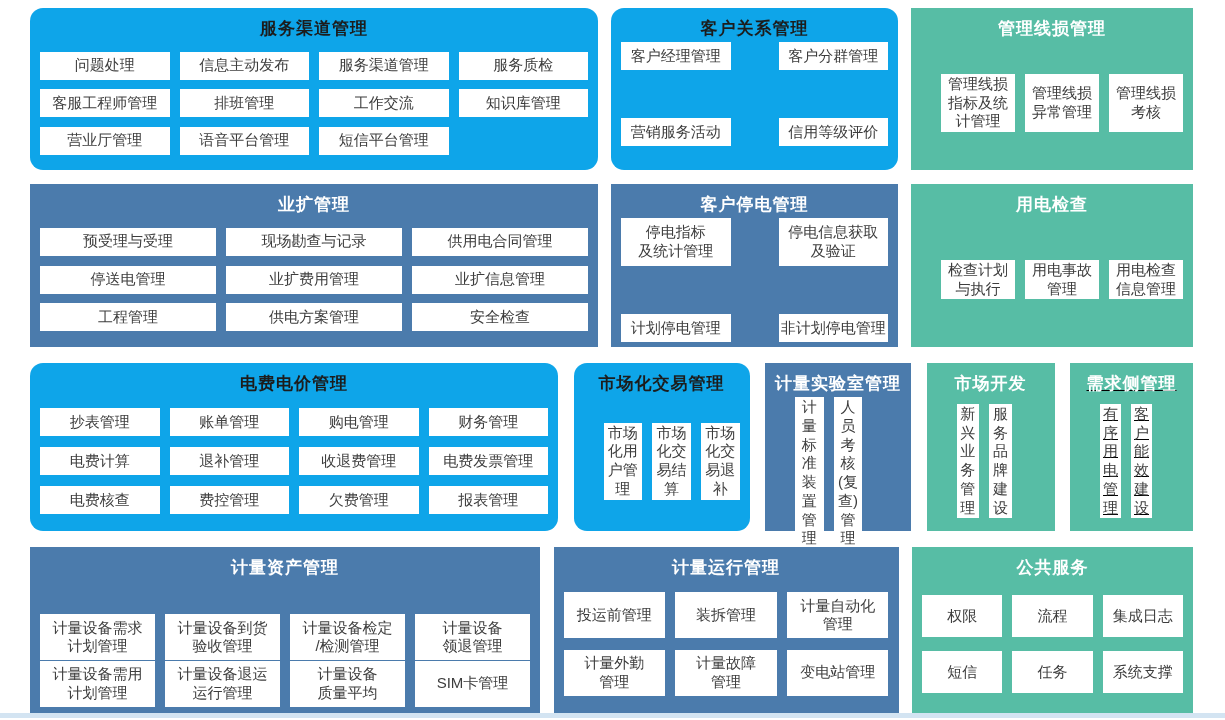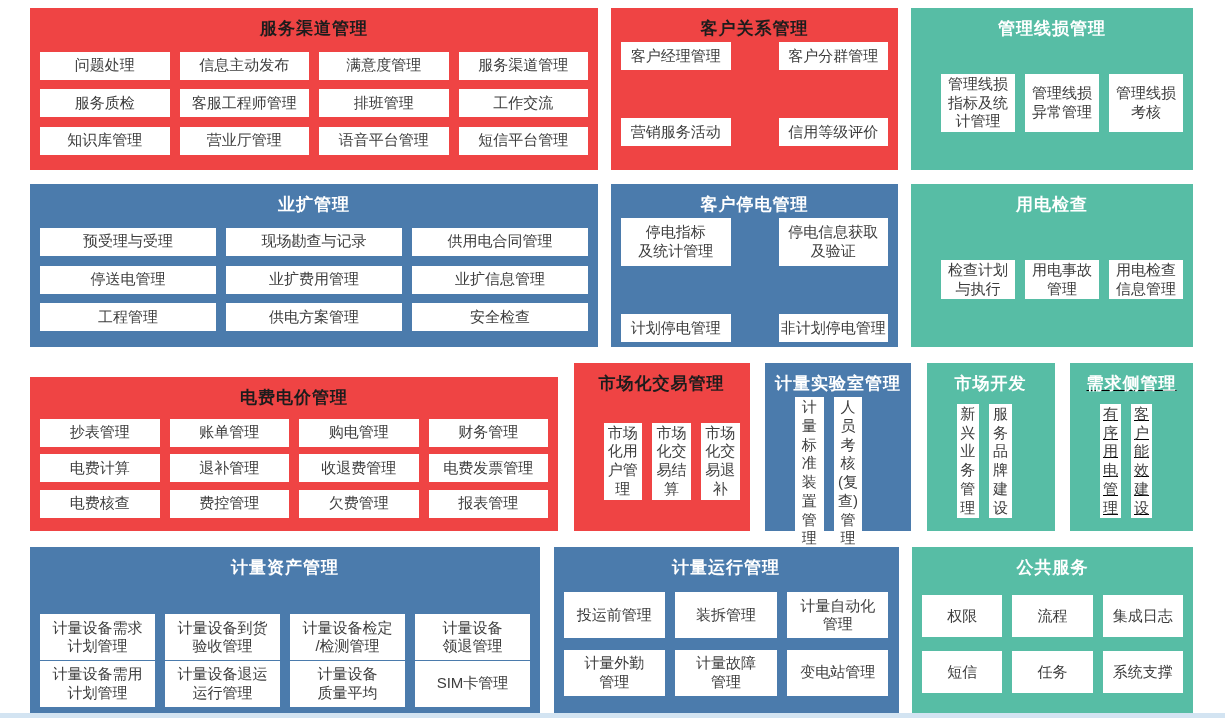--- a/index.html
+++ b/index.html
@@ -7,21 +7,21 @@
     width:1225px;height:720px;position:relative;overflow:hidden;
     font-family:"Liberation Sans","DejaVu Sans",sans-serif;
   }
   .canvas{position:absolute;left:30px;top:8px;width:1163px;}
   .row{display:flex;justify-content:space-between;}
   .row1{height:162px;margin-bottom:14px;}
   .row2{height:163px;margin-bottom:16px;}
   .row3{height:168px;margin-bottom:16px;}
   .row4{height:166px;}
   .panel{display:flex;flex-direction:column;box-sizing:border-box;}
-  .panel.light{background:#ef4444;}
+  .panel.light{background:#0ea5e9;border-radius:13px;}
   .panel.dark{background:#4b7bac;}
   .panel.teal{background:#57bda5;}
   .panel-title{
     margin:0;padding:9px 2px 2px;text-align:center;
     font-size:17px;font-weight:bold;color:#1c1c1c;letter-spacing:1px;
   }
   .dark .panel-title,.teal .panel-title{color:#ffffff;}
   .items{
     flex:1;display:grid;align-content:space-evenly;
     padding:0 10px 6px;column-gap:10px;
@@ -35,40 +35,39 @@
     display:flex;align-items:center;justify-content:center;
     text-align:center;font-size:15px;line-height:1.25;
     min-height:28px;white-space:pre-line;padding:1px 2px;box-sizing:border-box;
   }
   .boxes-tall .box{min-height:46px;}
   .boxes-med .box{min-height:42px;}
   .b-tall{min-height:48px;}
   .span-all{grid-column:1/-1;}
   
   .w568{width:568px;} .w287{width:287px;} .w282{width:282px;}
-  .w528{width:528px;margin-top:14px;} .w176{width:176px;} .w146{width:146px;}
+  .w528{width:528px;} .w176{width:176px;} .w146{width:146px;}
   .w128{width:128px;} .w141{width:123px;text-decoration:underline;}
   .w510{width:510px;gap:33px;} .w345{width:345px;} .w281{width:281px;}
   .bottom-strip{
     position:absolute;left:0;top:713px;width:1225px;height:5px;
     background:#d3e4f2;
   }
 </style>
 </head>
 <body>
 
 <div class="canvas">
 
   <div class="row row1">
     <section class="panel light w568">
       <h2 class="panel-title">服务渠道管理</h2>
       <div class="items c4">
         <div class="box">问题处理</div>
         <div class="box">信息主动发布</div>
-        <div class="box">满意度管理</div>
         <div class="box">服务渠道管理</div>
         <div class="box">服务质检</div>
         <div class="box">客服工程师管理</div>
         <div class="box">排班管理</div>
         <div class="box">工作交流</div>
         <div class="box">知识库管理</div>
         <div class="box">营业厅管理</div>
         <div class="box">语音平台管理</div>
         <div class="box">短信平台管理</div>
       </div>

